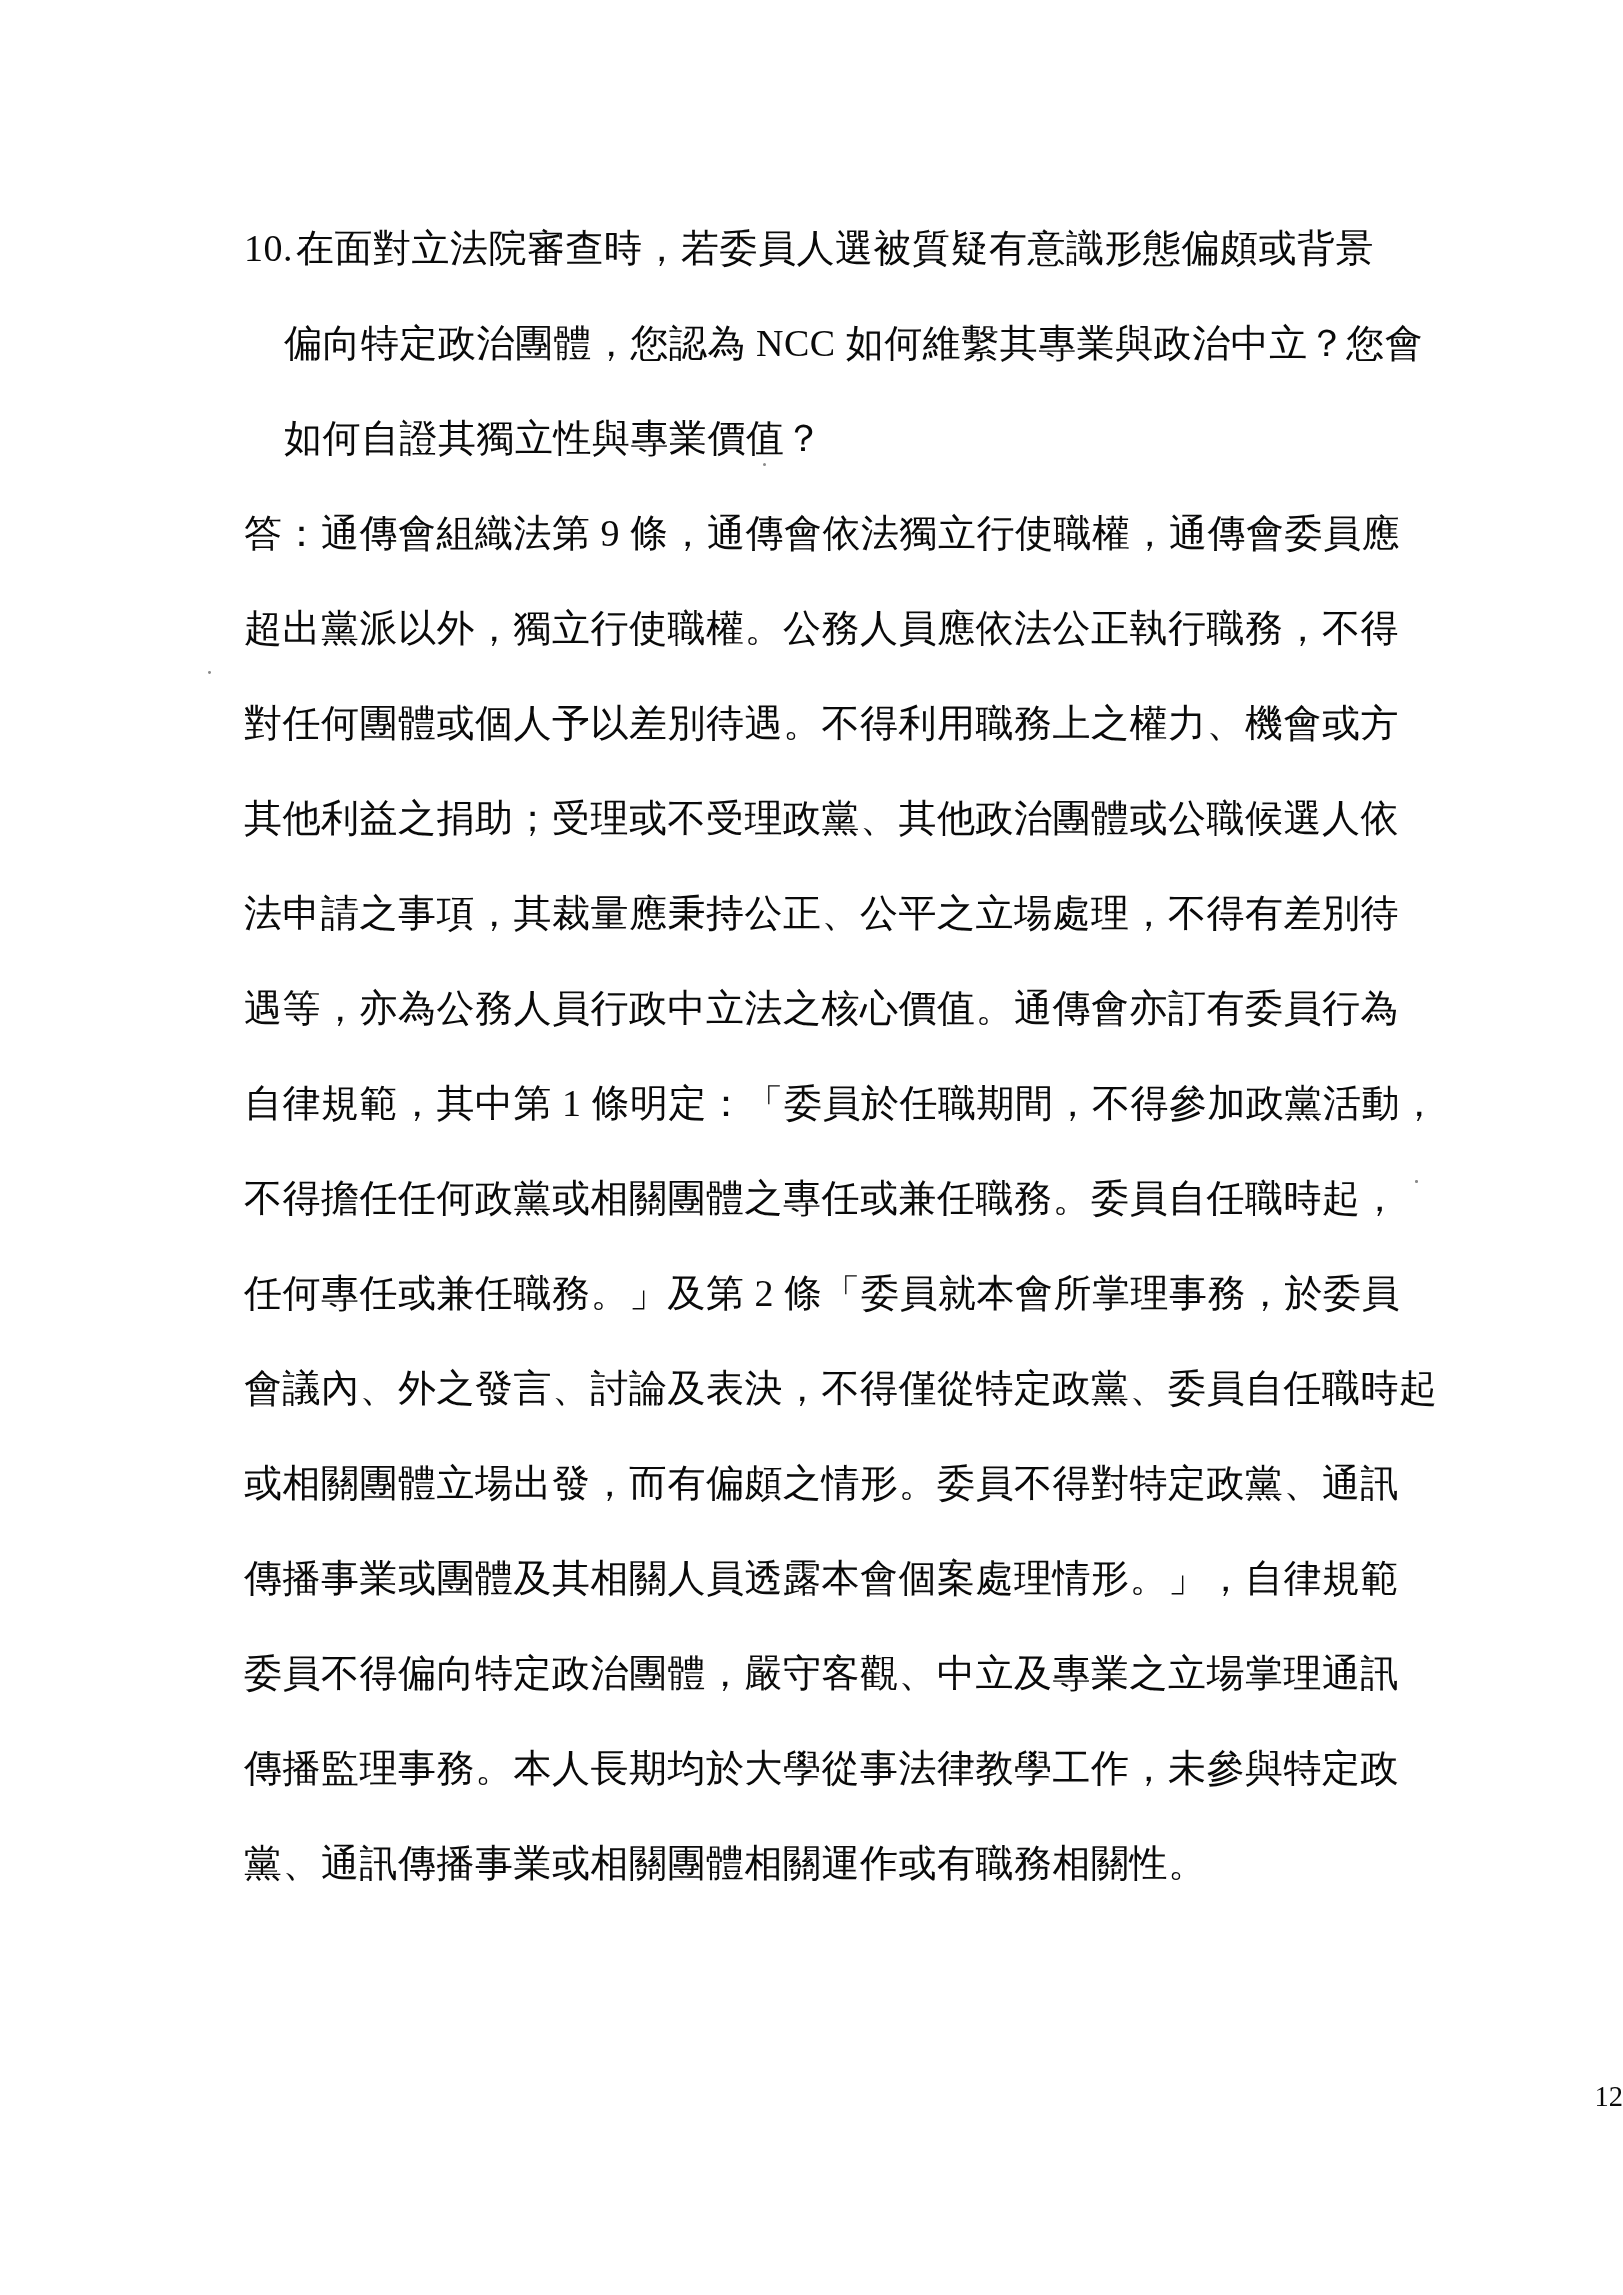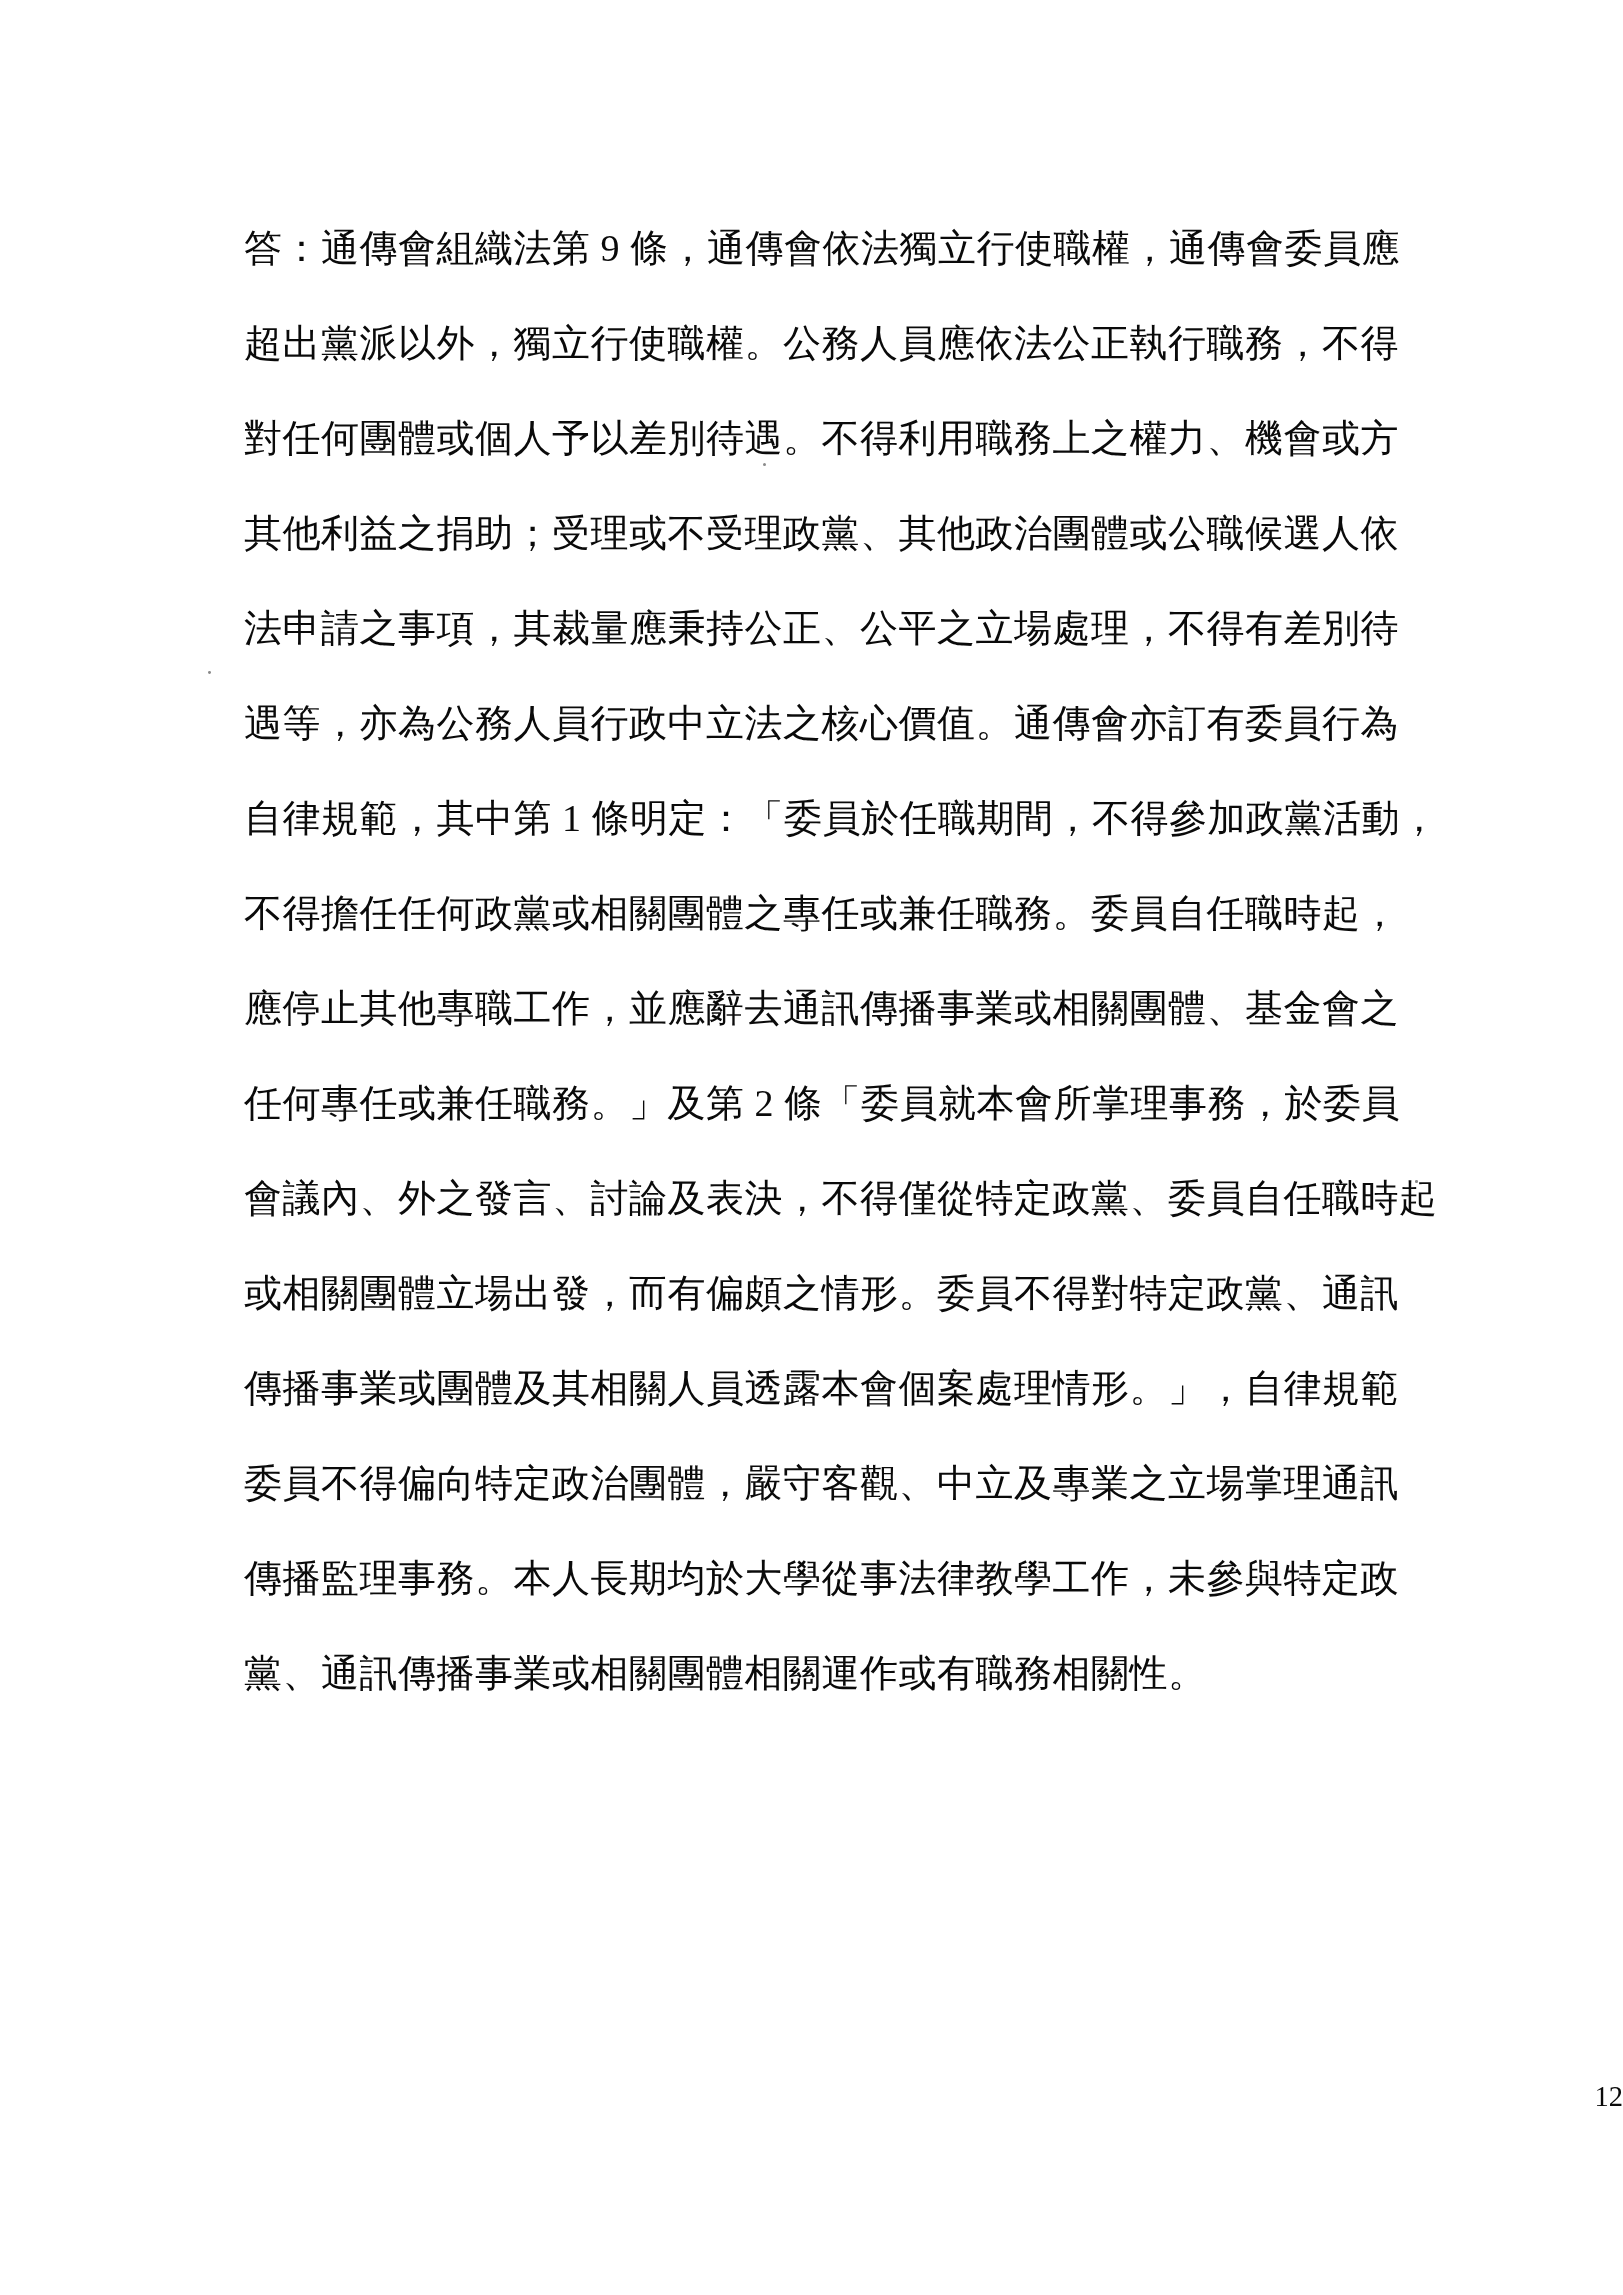--- a/index.html
+++ b/index.html
@@ -60,29 +60,33 @@
   .speck.s1 { left: 763px; top: 463px;  width: 3.4px; height: 3.4px; }
   .speck.s2 { left: 208px;  top: 671px; width: 2.9px; height: 2.9px; }
   .speck.s3 { left: 1415px; top: 1180px; width: 2.5px; height: 2.5px; }
 </style>
 </head>
 <body>
 
 <div class="page">
   <div class="content">
     <div>
+        <div class="line"><span class="qnum">10.</span>在面對立法院審查時，若委員人選被質疑有意識形態偏頗或背景</div>
+        <div class="line indent">偏向特定政治團體，您認為 NCC 如何維繫其專業與政治中立？您會</div>
+        <div class="line indent">如何自證其獨立性與專業價值？</div>
+      </div>
+    <div>
         <div class="line">答：通傳會組織法第 9 條，通傳會依法獨立行使職權，通傳會委員應</div>
         <div class="line">超出黨派以外，獨立行使職權。公務人員應依法公正執行職務，不得</div>
         <div class="line">對任何團體或個人予以差別待遇。不得利用職務上之權力、機會或方</div>
         <div class="line">其他利益之捐助；受理或不受理政黨、其他政治團體或公職候選人依</div>
         <div class="line">法申請之事項，其裁量應秉持公正、公平之立場處理，不得有差別待</div>
         <div class="line">遇等，亦為公務人員行政中立法之核心價值。通傳會亦訂有委員行為</div>
         <div class="line">自律規範，其中第 1 條明定：「委員於任職期間，不得參加政黨活動，</div>
         <div class="line">不得擔任任何政黨或相關團體之專任或兼任職務。委員自任職時起，</div>
-        <div class="line">應停止其他專職工作，並應辭去通訊傳播事業或相關團體、基金會之</div>
         <div class="line">任何專任或兼任職務。」及第 2 條「委員就本會所掌理事務，於委員</div>
         <div class="line">會議內、外之發言、討論及表決，不得僅從特定政黨、委員自任職時起</div>
         <div class="line">或相關團體立場出發，而有偏頗之情形。委員不得對特定政黨、通訊</div>
         <div class="line">傳播事業或團體及其相關人員透露本會個案處理情形。」，自律規範</div>
         <div class="line">委員不得偏向特定政治團體，嚴守客觀、中立及專業之立場掌理通訊</div>
         <div class="line">傳播監理事務。本人長期均於大學從事法律教學工作，未參與特定政</div>
         <div class="line">黨、通訊傳播事業或相關團體相關運作或有職務相關性。</div>
       </div>
   </div>
 

